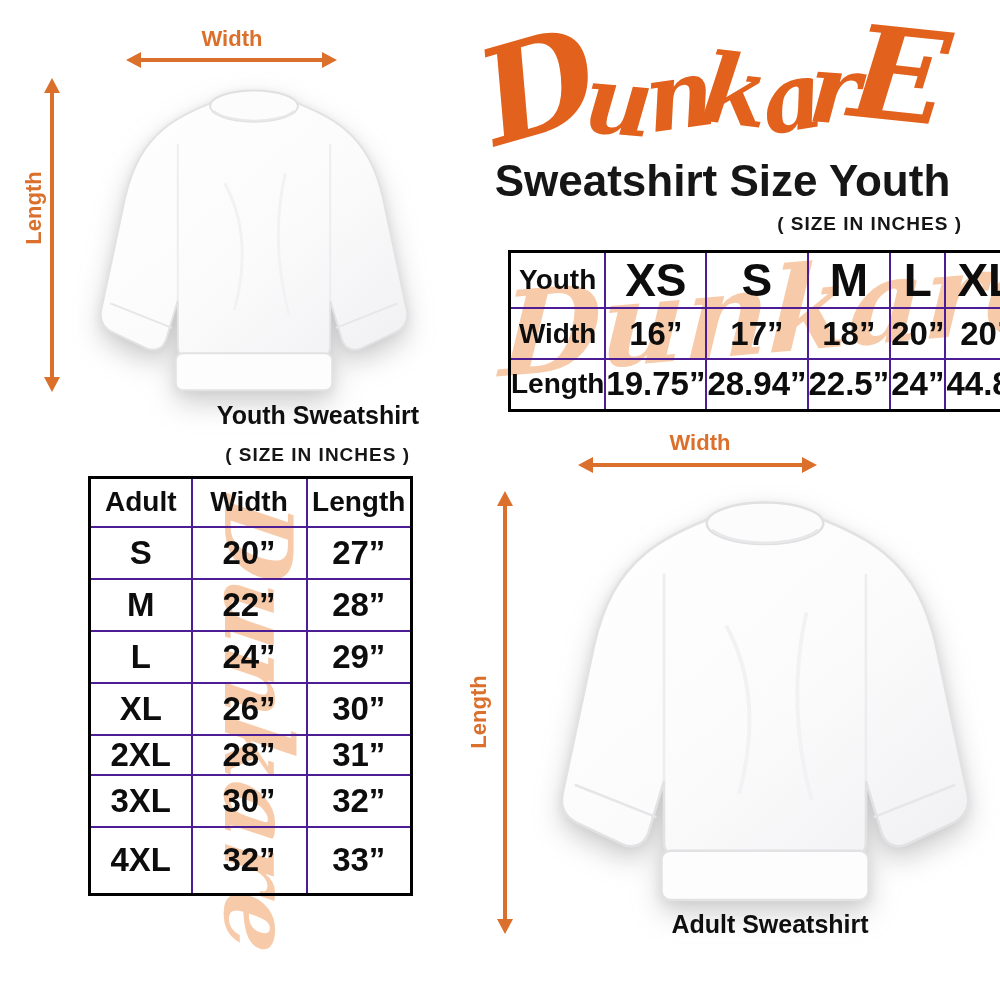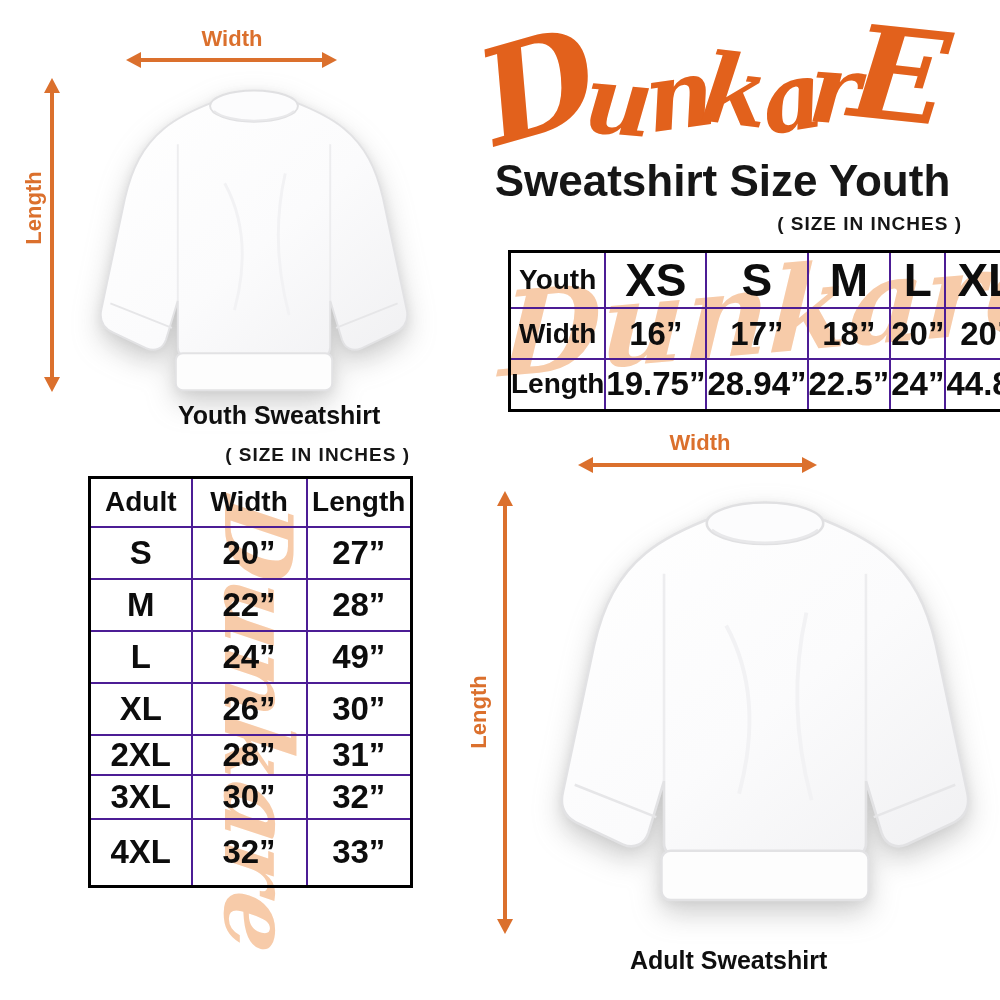--- a/index.html
+++ b/index.html
@@ -84,21 +84,21 @@
   .arrow-v::before{top:-14px;border-bottom:15px solid var(--arrow);border-top:none;}
   .arrow-v::after{bottom:-14px;border-top:15px solid var(--arrow);border-bottom:none;}
 
   .dim-label{
     position:absolute;color:var(--arrow);font-weight:bold;font-size:22px;
     text-align:center;z-index:2;
   }
   .dim-label.rot{transform:translate(-50%,-50%) rotate(-90deg);white-space:nowrap;}
 
   .caption{
-    position:absolute;font-weight:bold;font-size:25px;
+    position:absolute;font-weight:bold;font-size:25px;text-align:center;
     color:#0f0f0f;z-index:2;
   }
 
   
   .garment{
     position:absolute;z-index:1;overflow:visible;
     filter:drop-shadow(0 12px 14px rgba(110,110,110,0.30)) drop-shadow(0 2px 5px rgba(0,0,0,0.07));
   }
   .defs-hidden{position:absolute;width:0;height:0;overflow:hidden;}
 </style>
@@ -214,49 +214,49 @@
         <td class="td-val">27”</td>
       </tr>
       <tr style="height:52px">
         <td class="td-size">M</td>
         <td class="td-val">22”</td>
         <td class="td-val">28”</td>
       </tr>
       <tr style="height:52px">
         <td class="td-size">L</td>
         <td class="td-val">24”</td>
-        <td class="td-val">49”</td>
+        <td class="td-val">29”</td>
       </tr>
       <tr style="height:52px">
         <td class="td-size">XL</td>
         <td class="td-val">26”</td>
         <td class="td-val">30”</td>
       </tr>
       <tr style="height:40px">
         <td class="td-size">2XL</td>
         <td class="td-val">28”</td>
         <td class="td-val">31”</td>
       </tr>
-      <tr style="height:44px">
+      <tr style="height:52px">
         <td class="td-size">3XL</td>
         <td class="td-val">30”</td>
         <td class="td-val">32”</td>
       </tr>
       <tr style="height:68px">
         <td class="td-size">4XL</td>
         <td class="td-val">32”</td>
         <td class="td-val">33”</td>
       </tr>
     </tbody>
   </table>
 
   <div class="layer">
     <svg class="garment" style="left:532px;top:470px;width:466px;height:447px" viewBox="0 0 360 345">
       <use href="#sweatshirt"></use>
     </svg>
     <div class="dim-label" style="left:650px;top:430px;width:100px">Width</div>
     <div class="arrow-h" style="left:592px;top:463px;width:211px"></div>
     <div class="dim-label rot" style="left:479px;top:712px">Length</div>
     <div class="arrow-v" style="left:503px;top:505px;height:415px"></div>
-    <div class="caption" style="left:630px;top:946px;width:280px">Adult Sweatshirt</div>
+    <div class="caption" style="left:630px;top:910px;width:280px">Adult Sweatshirt</div>
   </div>
 
 </div>
 
 </body></html>

